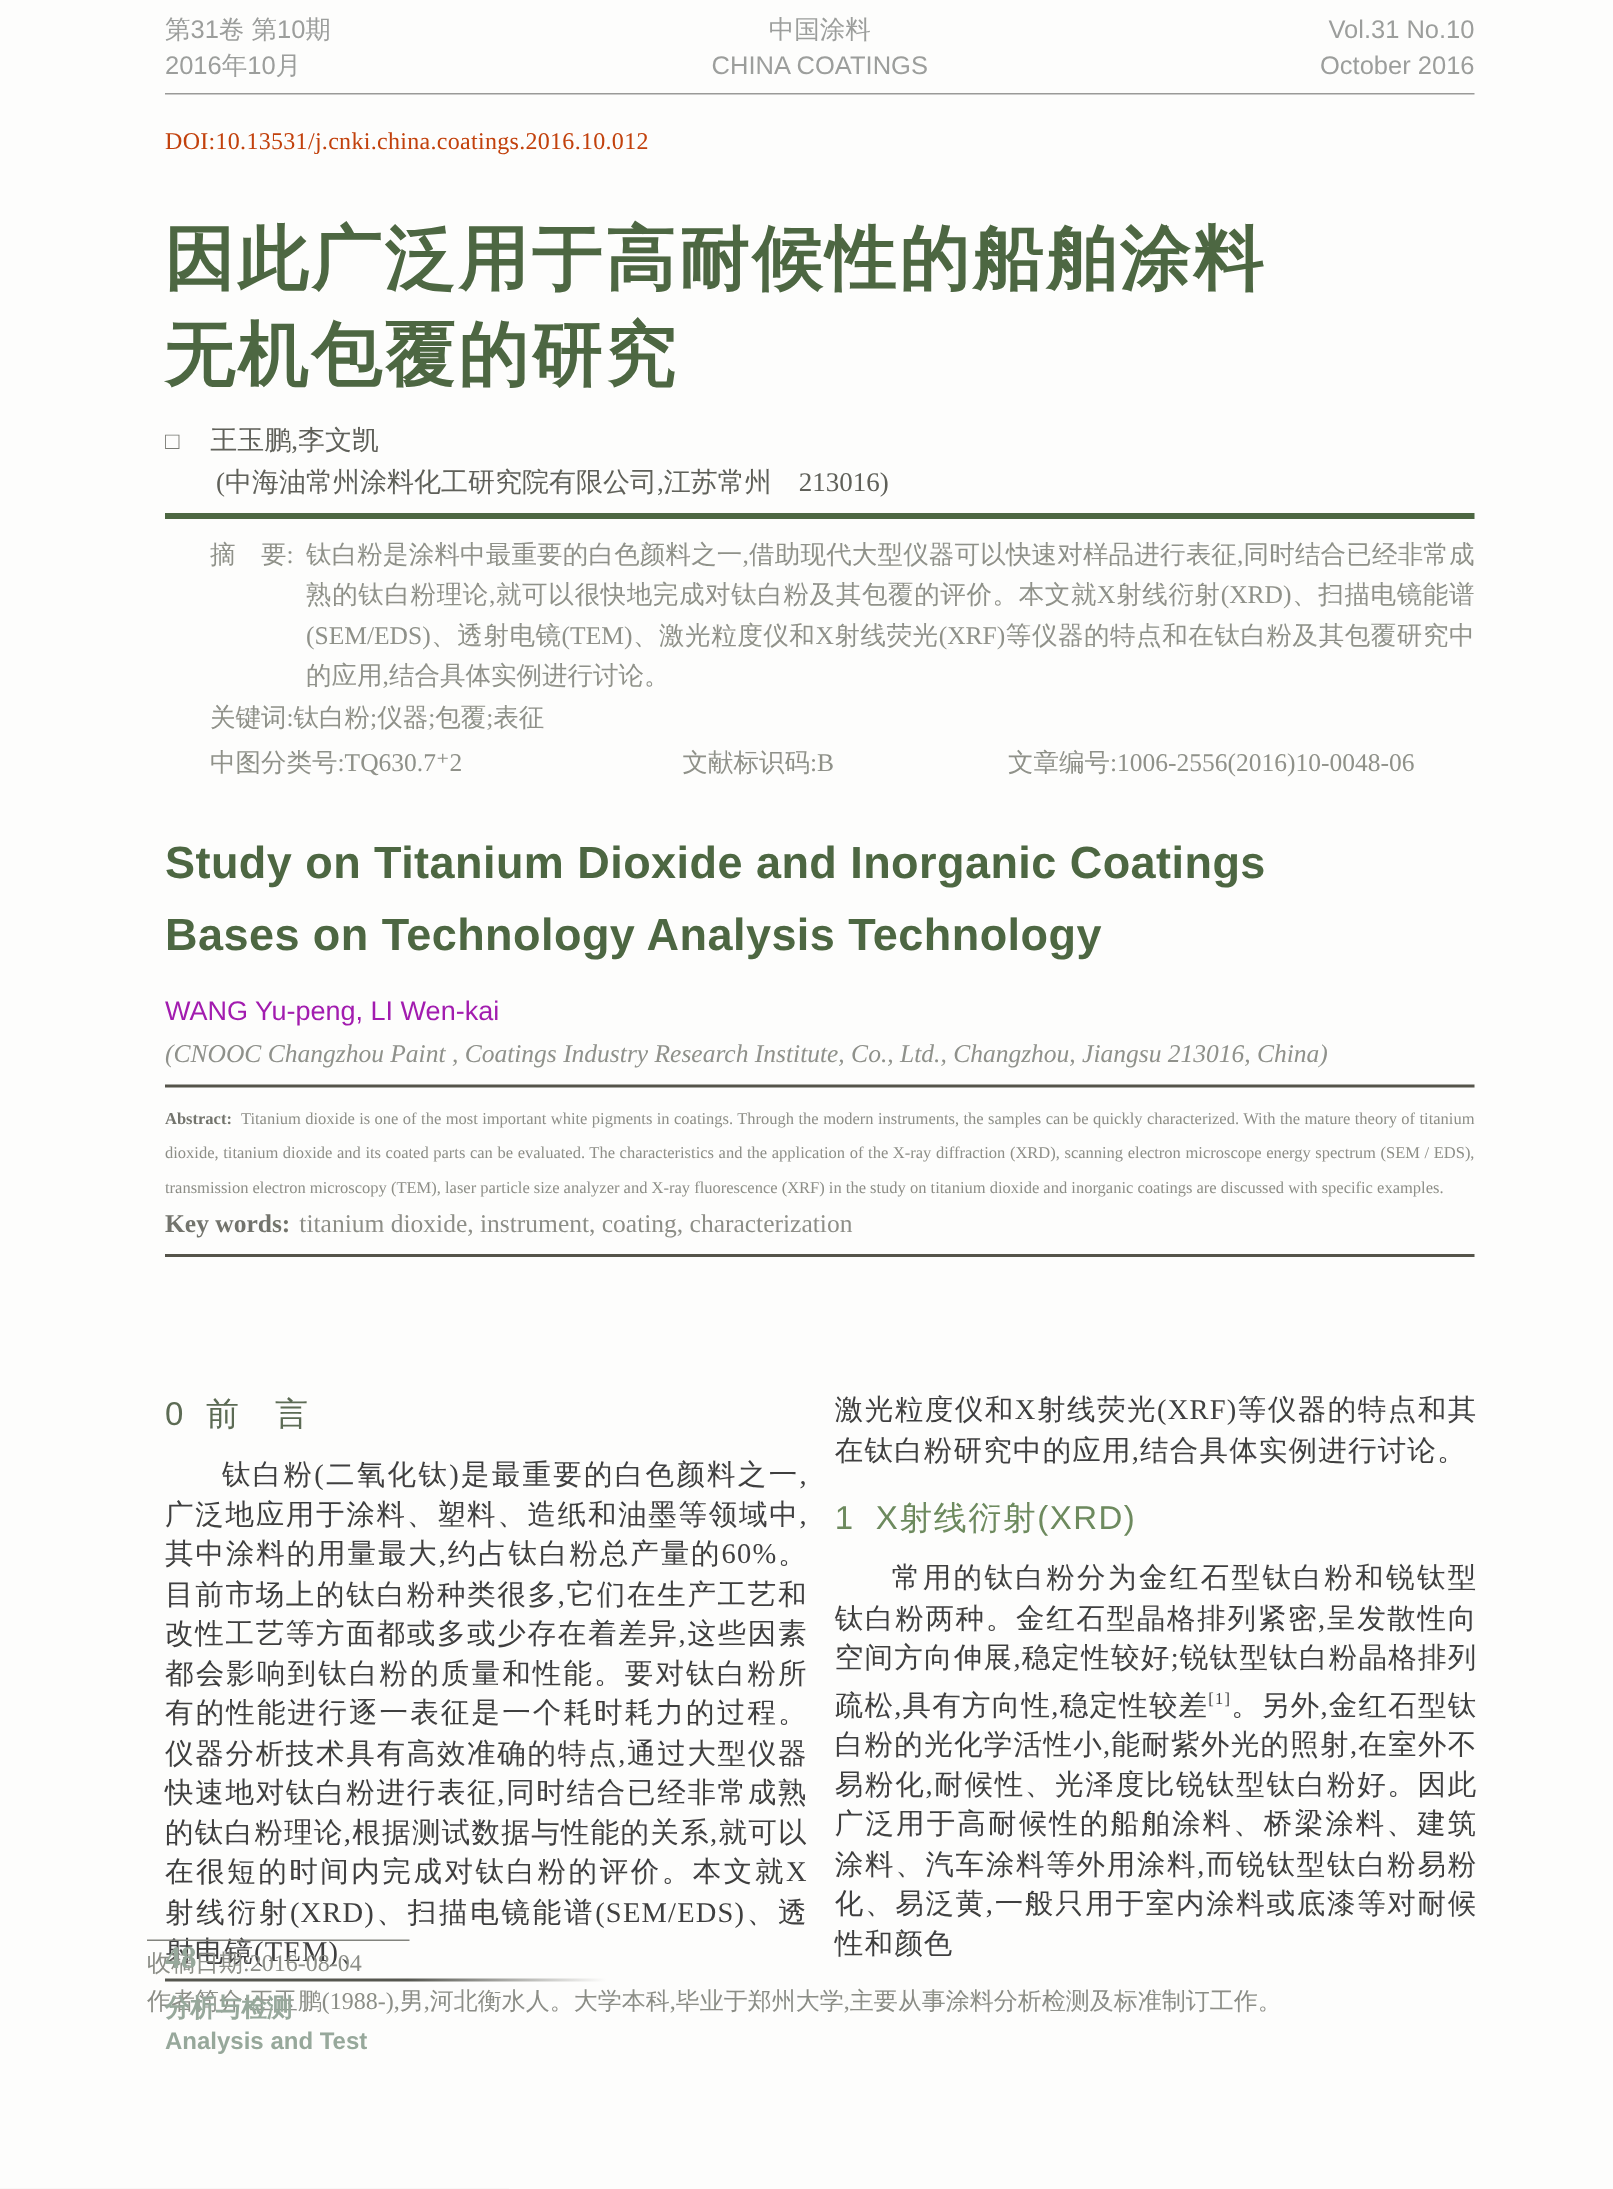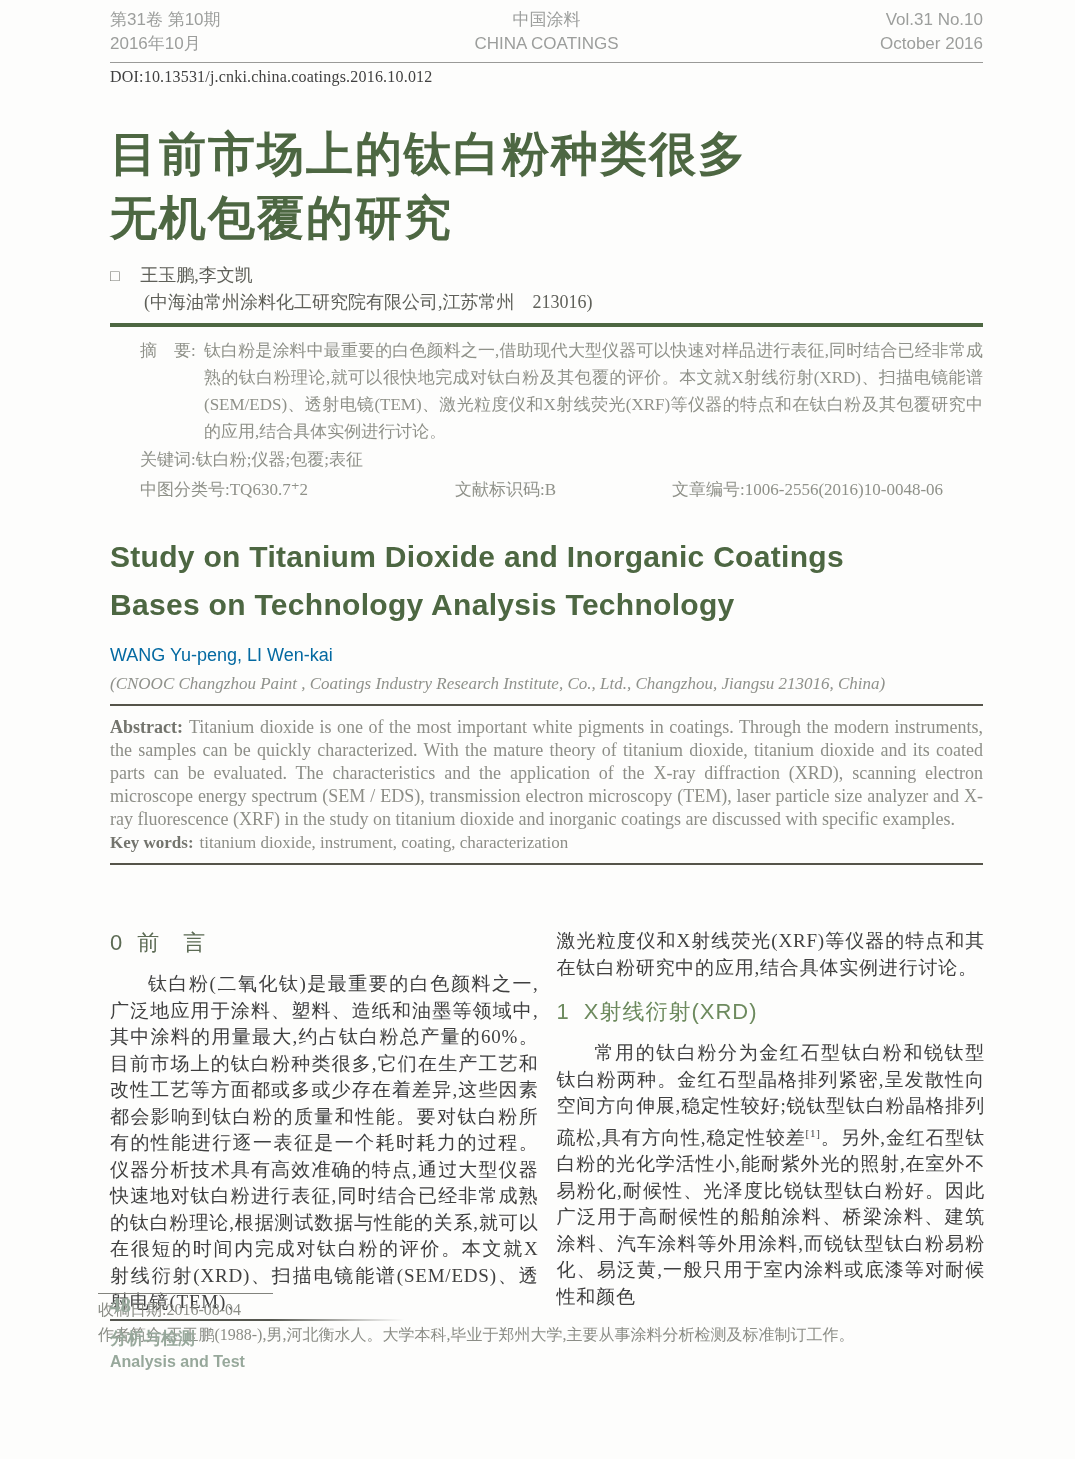--- a/index.html
+++ b/index.html
@@ -10,21 +10,21 @@
   }
   .inner { padding:8px 92px 0 110px; }
 
   
   .hdr-row { display:flex; align-items:flex-start; color:#9c9e9c;
     font-family:"Liberation Sans","DejaVu Sans",sans-serif; font-size:17px; line-height:24px; }
   .hdr-left { flex:1; text-align:left; }
   .hdr-center { flex:1; text-align:center; }
   .hdr-right { flex:1; text-align:right; }
   .hdr-rule { margin-top:6px; border-top:1px solid #9a9a98; }
-  .doi { margin-top:5px; font-size:16px; color:#404040; letter-spacing:0.2px; }
+  .doi { margin-top:23px; font-size:16px; color:#c2410c; letter-spacing:0.2px; }
 
   
   .title-cn { margin-top:36px; font-family:"Liberation Sans","DejaVu Sans",sans-serif;
     font-weight:700; font-size:47px; line-height:64px; color:#4d6742; letter-spacing:2px; }
   .byline { margin-top:12px; font-size:18px; color:#5f6059; line-height:26px; }
   .byline .marker { margin-right:16px; color:#7a7b74; font-size:16px; }
   .affil-cn { font-size:18px; color:#5f6059; line-height:26px; padding-left:34px; }
   .green-rule { margin-top:8px; height:4px; background:#4d6742; }
 
   
@@ -34,24 +34,24 @@
   .abs-text { flex:1; text-align:justify; }
   .kw-row { margin-top:1px; }
   .clc-row { display:flex; margin-top:3px; }
   .clc-item1 { width:315px; }
   .clc-item2 { width:217px; }
 
   
   .title-en { margin-top:30px; font-family:"Liberation Sans","DejaVu Sans",sans-serif;
     font-weight:700; font-size:30px; line-height:48px; color:#4d6742; letter-spacing:0.3px; }
   .authors-en { margin-top:16px; font-family:"Liberation Sans","DejaVu Sans",sans-serif;
-    font-size:18px; color:#0369a1; }
+    font-size:18px; color:#a21caf; }
   .affil-en { margin-top:8px; font-style:italic; font-size:17px; color:#8f918b; }
   .rule-dark { margin-top:10px; border-top:2px solid #55544a; }
-  .abs-en { margin-top:10px; font-size:18px; line-height:23px; text-align:justify; color:#8d8e87; }
+  .abs-en { margin-top:10px; font-size:11px; line-height:23px; text-align:justify; color:#8d8e87; }
   .abs-en b, .kw-en b { color:#73746d; margin-right:6px; }
   .kw-en { font-size:17px; line-height:23px; color:#8d8e87; }
   .rule-dark2 { margin-top:9px; border-top:2px solid #55544a; }
 
   
   .cols { position:absolute; left:110px; right:90px; top:928px; display:flex; gap:18px; }
   .col { flex:1; }
   .sec { font-family:"Liberation Sans","DejaVu Sans",sans-serif; font-weight:500;
     font-size:22px; letter-spacing:1px; }
   .sec .sec-t { margin-left:14px; }
@@ -93,21 +93,21 @@
       </div>
       <div class="hdr-right">
         <div>Vol.31  No.10</div>
         <div>October  2016</div>
       </div>
     </div>
     <div class="hdr-rule"></div>
     <div class="doi">DOI:10.13531/j.cnki.china.coatings.2016.10.012</div>
 
     <h1 class="title-cn">
-      <span>目前市场上的钛白粉种类很多</span><br>
+      <span>因此广泛用于高耐候性的船舶涂料</span><br>
       <span>无机包覆的研究</span>
     </h1>
 
     <div class="byline">
       <span class="marker">□</span>
       <span>王玉鹏,李文凯</span>
     </div>
     <div class="affil-cn">(中海油常州涂料化工研究院有限公司,江苏常州　213016)</div>
     <div class="green-rule"></div>
 

